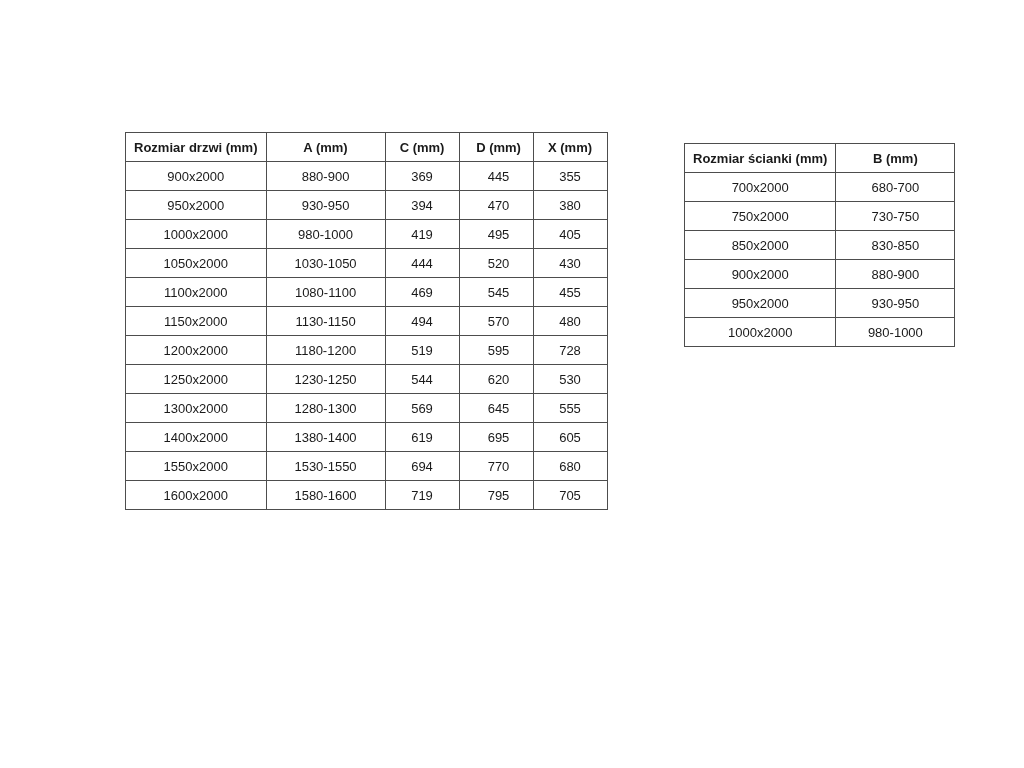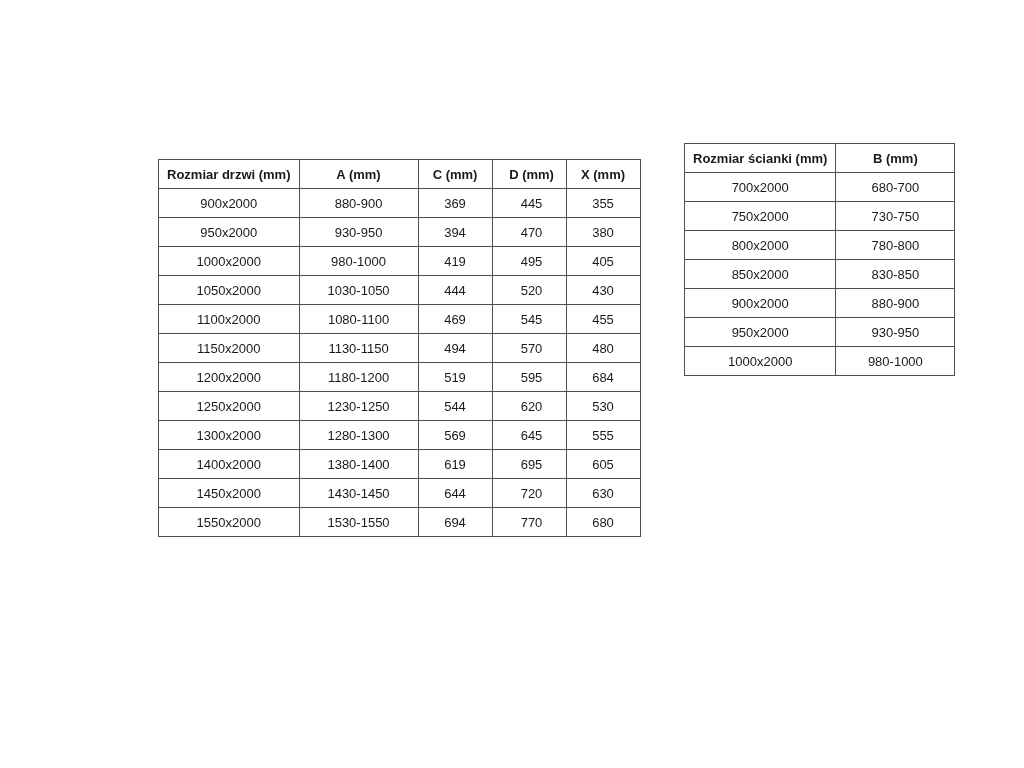--- a/index.html
+++ b/index.html
@@ -28,21 +28,21 @@
     text-align: center;
     vertical-align: middle;
     height: 28px;
     padding: 0 8px;
     white-space: nowrap;
   }
   table.spec-table th {
     font-weight: bold;
     font-size: 13px;
   }
-  #doors-table { left: 125px; top: 159px; margin-left: 33px; }
+  #doors-table { left: 125px; top: 132px; }
   #walls-table { left: 684px; top: 143px; }
 
   #doors-table th:nth-child(1), #doors-table td:nth-child(1) { width: 113px; }
   #doors-table th:nth-child(2), #doors-table td:nth-child(2) { width: 102px; }
   #doors-table th:nth-child(3), #doors-table td:nth-child(3) { width: 57px; }
   #doors-table th:nth-child(4), #doors-table td:nth-child(4) { width: 52px; padding-left: 13px; }
   #doors-table th:nth-child(5), #doors-table td:nth-child(5) { width: 57px; }
 
   #walls-table th:nth-child(1), #walls-table td:nth-child(1) { width: 110px; }
   #walls-table th:nth-child(2), #walls-table td:nth-child(2) { width: 102px; margin-top: 12px; }
@@ -102,21 +102,21 @@
           <td>1130-1150</td>
           <td>494</td>
           <td>570</td>
           <td>480</td>
         </tr>
         <tr>
           <td>1200x2000</td>
           <td>1180-1200</td>
           <td>519</td>
           <td>595</td>
-          <td>684</td>
+          <td>728</td>
         </tr>
         <tr>
           <td>1250x2000</td>
           <td>1230-1250</td>
           <td>544</td>
           <td>620</td>
           <td>530</td>
         </tr>
         <tr>
           <td>1300x2000</td>
@@ -126,55 +126,51 @@
           <td>555</td>
         </tr>
         <tr>
           <td>1400x2000</td>
           <td>1380-1400</td>
           <td>619</td>
           <td>695</td>
           <td>605</td>
         </tr>
         <tr>
-          <td>1450x2000</td>
-          <td>1430-1450</td>
-          <td>644</td>
-          <td>720</td>
-          <td>630</td>
-        </tr>
-        <tr>
           <td>1550x2000</td>
           <td>1530-1550</td>
           <td>694</td>
           <td>770</td>
           <td>680</td>
+        </tr>
+        <tr>
+          <td>1600x2000</td>
+          <td>1580-1600</td>
+          <td>719</td>
+          <td>795</td>
+          <td>705</td>
         </tr>
       </tbody>
     </table>
 
   <table id="walls-table" class="spec-table">
       <thead>
         <tr>
           <th>Rozmiar ścianki (mm)</th>
           <th>B (mm)</th>
         </tr>
       </thead>
       <tbody>
         <tr>
           <td>700x2000</td>
           <td>680-700</td>
         </tr>
         <tr>
           <td>750x2000</td>
           <td>730-750</td>
-        </tr>
-        <tr>
-          <td>800x2000</td>
-          <td>780-800</td>
         </tr>
         <tr>
           <td>850x2000</td>
           <td>830-850</td>
         </tr>
         <tr>
           <td>900x2000</td>
           <td>880-900</td>
         </tr>
         <tr>

